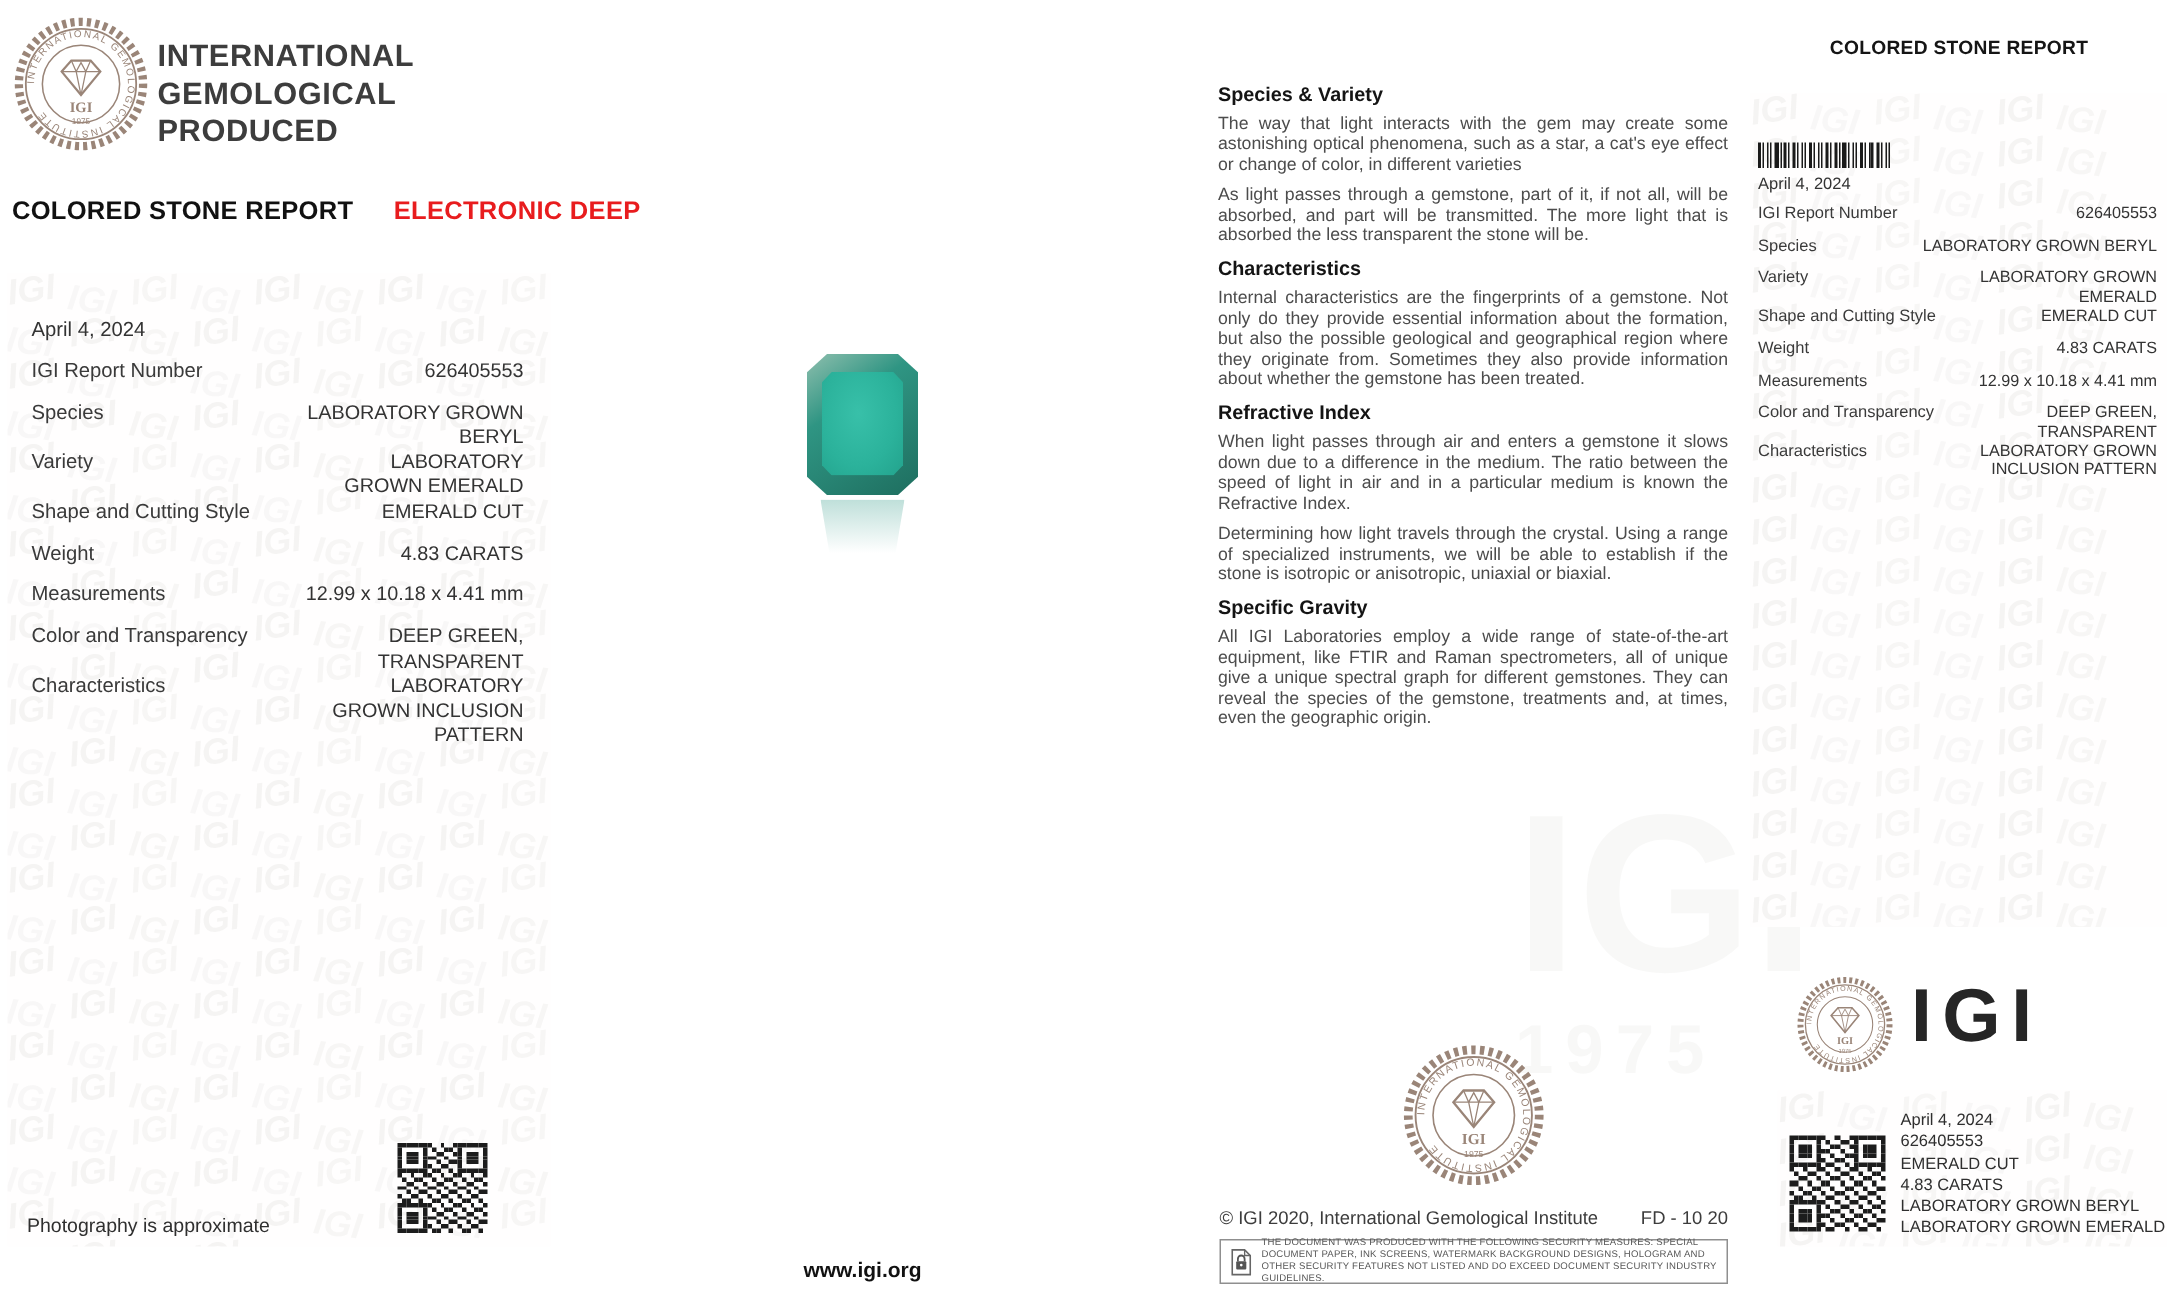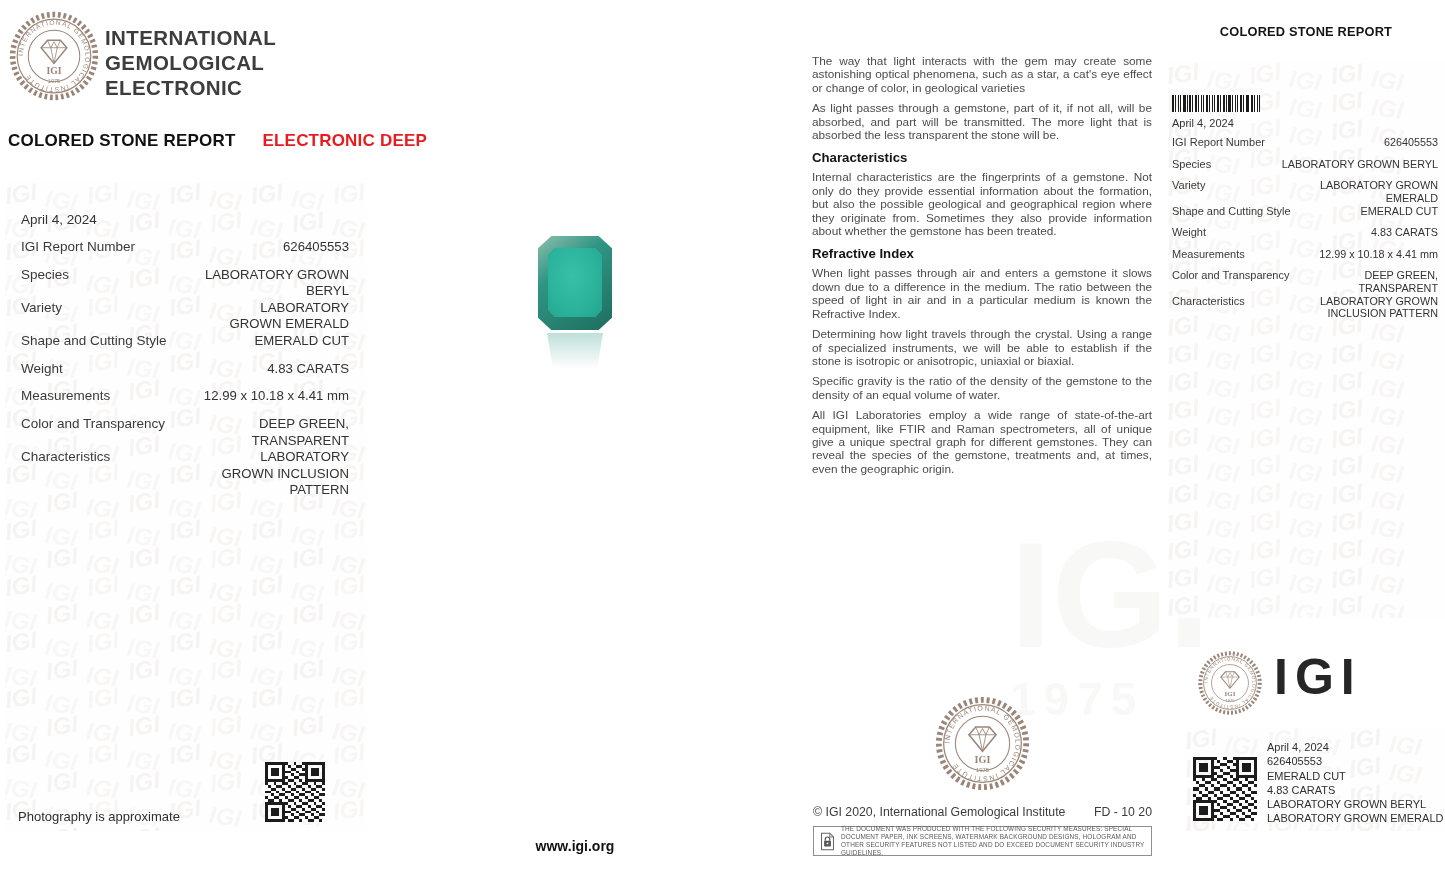--- a/index.html
+++ b/index.html
@@ -112,21 +112,21 @@
       <path d="M36,41 L43,33 H57 L64,41 L50,58 Z"></path>
       <path d="M36,41 H64 M43,33 L46.5,41 L50,34.5 L53.5,41 L57,33 M46.5,41 L50,58 M53.5,41 L50,58" stroke-width="0.9"></path>
     </g>
     <text x="50" y="70" font-size="10.5" font-weight="bold" fill="#9a8578" text-anchor="middle" font-family="Liberation Serif,serif">IGI</text>
     <text x="50" y="79" font-size="6" fill="#9a8578" text-anchor="middle" font-family="Liberation Sans,sans-serif">1975</text>
   </svg>
 </div>
   <div class="hdr-name">
     <span style="display:block">INTERNATIONAL</span>
     <span style="display:block">GEMOLOGICAL</span>
-    <span style="display:block">ELECTRONIC</span>
+    <span style="display:block">PRODUCED</span>
   </div>
   <div class="title-row">
     <span class="black">COLORED STONE REPORT</span>
     <span class="red">ELECTRONIC DEEP</span>
   </div>
 
   <div class="card" id="left-card">
     <div class="wm">
         <i>IGI</i>
         <i>IGI</i>
@@ -824,28 +824,29 @@
   <div class="gem">
     <div class="outer"></div>
     <div class="table-facet"></div>
     <div class="reflection"></div>
   </div>
 
   <div class="website">www.igi.org</div>
 
   <div class="big-wm">IGI<small>1975</small></div>
   <div id="mid-col">
-    <p class="sec-p">The way that light interacts with the gem may create some astonishing optical phenomena, such as a star, a cat's eye effect or change of color, in geological varieties</p>
+    <div class="sec-h">Species &amp; Variety</div>
+    <p class="sec-p">The way that light interacts with the gem may create some astonishing optical phenomena, such as a star, a cat's eye effect or change of color, in different varieties</p>
     <p class="sec-p">As light passes through a gemstone, part of it, if not all, will be absorbed, and part will be transmitted. The more light that is absorbed the less transparent the stone will be.</p>
     <div class="sec-h">Characteristics</div>
     <p class="sec-p">Internal characteristics are the fingerprints of a gemstone. Not only do they provide essential information about the formation, but also the possible geological and geographical region where they originate from. Sometimes they also provide information about whether the gemstone has been treated.</p>
     <div class="sec-h">Refractive Index</div>
     <p class="sec-p">When light passes through air and enters a gemstone it slows down due to a difference in the medium. The ratio between the speed of light in air and in a particular medium is known the Refractive Index.</p>
     <p class="sec-p">Determining how light travels through the crystal. Using a range of specialized instruments, we will be able to establish if the stone is isotropic or anisotropic, uniaxial or biaxial.</p>
-    <p class="sec-p">Specific gravity is the ratio of the density of the gemstone to the density of an equal volume of water.</p>
+    <div class="sec-h">Specific Gravity</div>
     <p class="sec-p">All IGI Laboratories employ a wide range of state-of-the-art equipment, like FTIR and Raman spectrometers, all of unique give a unique spectral graph for different gemstones. They can reveal the species of the gemstone, treatments and, at times, even the geographic origin.</p>
   </div>
 
   <div class="seal-slot mid-seal">
   <svg viewBox="0 0 100 100">
     <g fill="none" stroke="#9a8578">
       <circle cx="50" cy="50" r="45" stroke-width="6" stroke-dasharray="3 3"></circle>
       <circle cx="50" cy="50" r="40" stroke-width="1.3"></circle>
       <circle cx="50" cy="50" r="28" stroke-width="1.1"></circle>
     </g>

